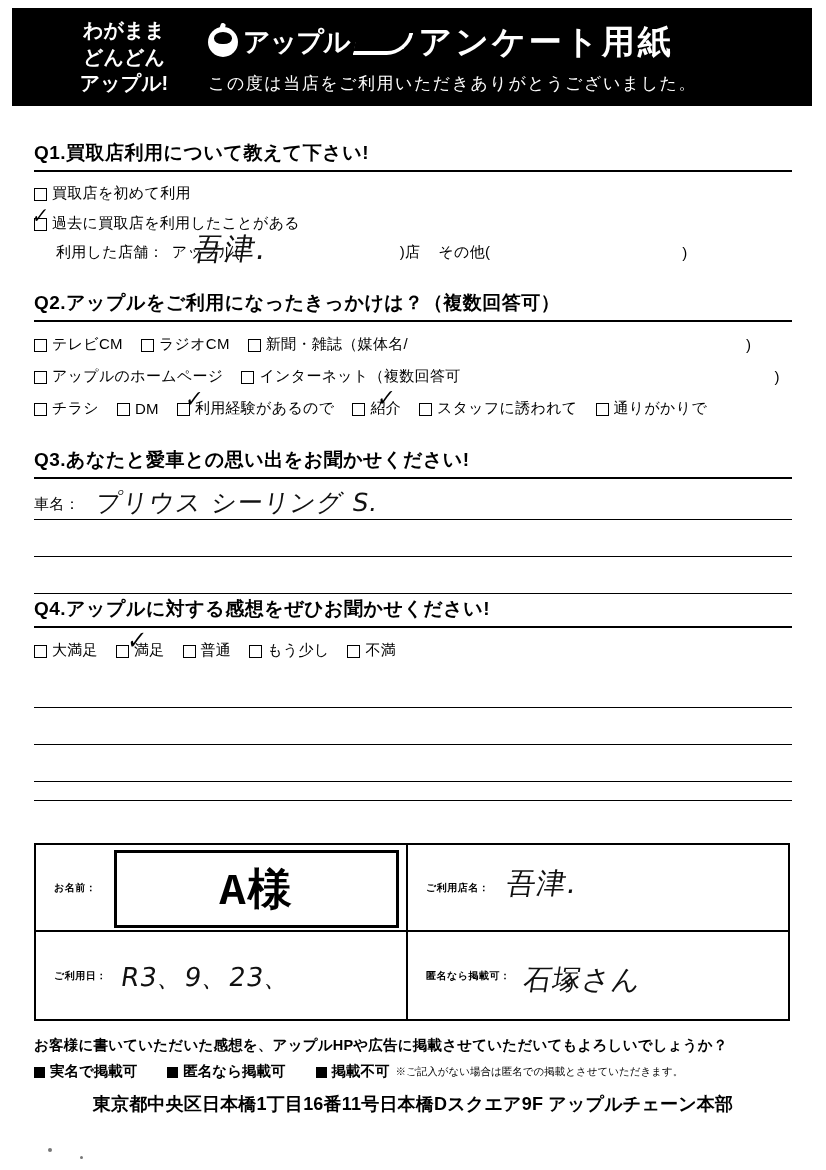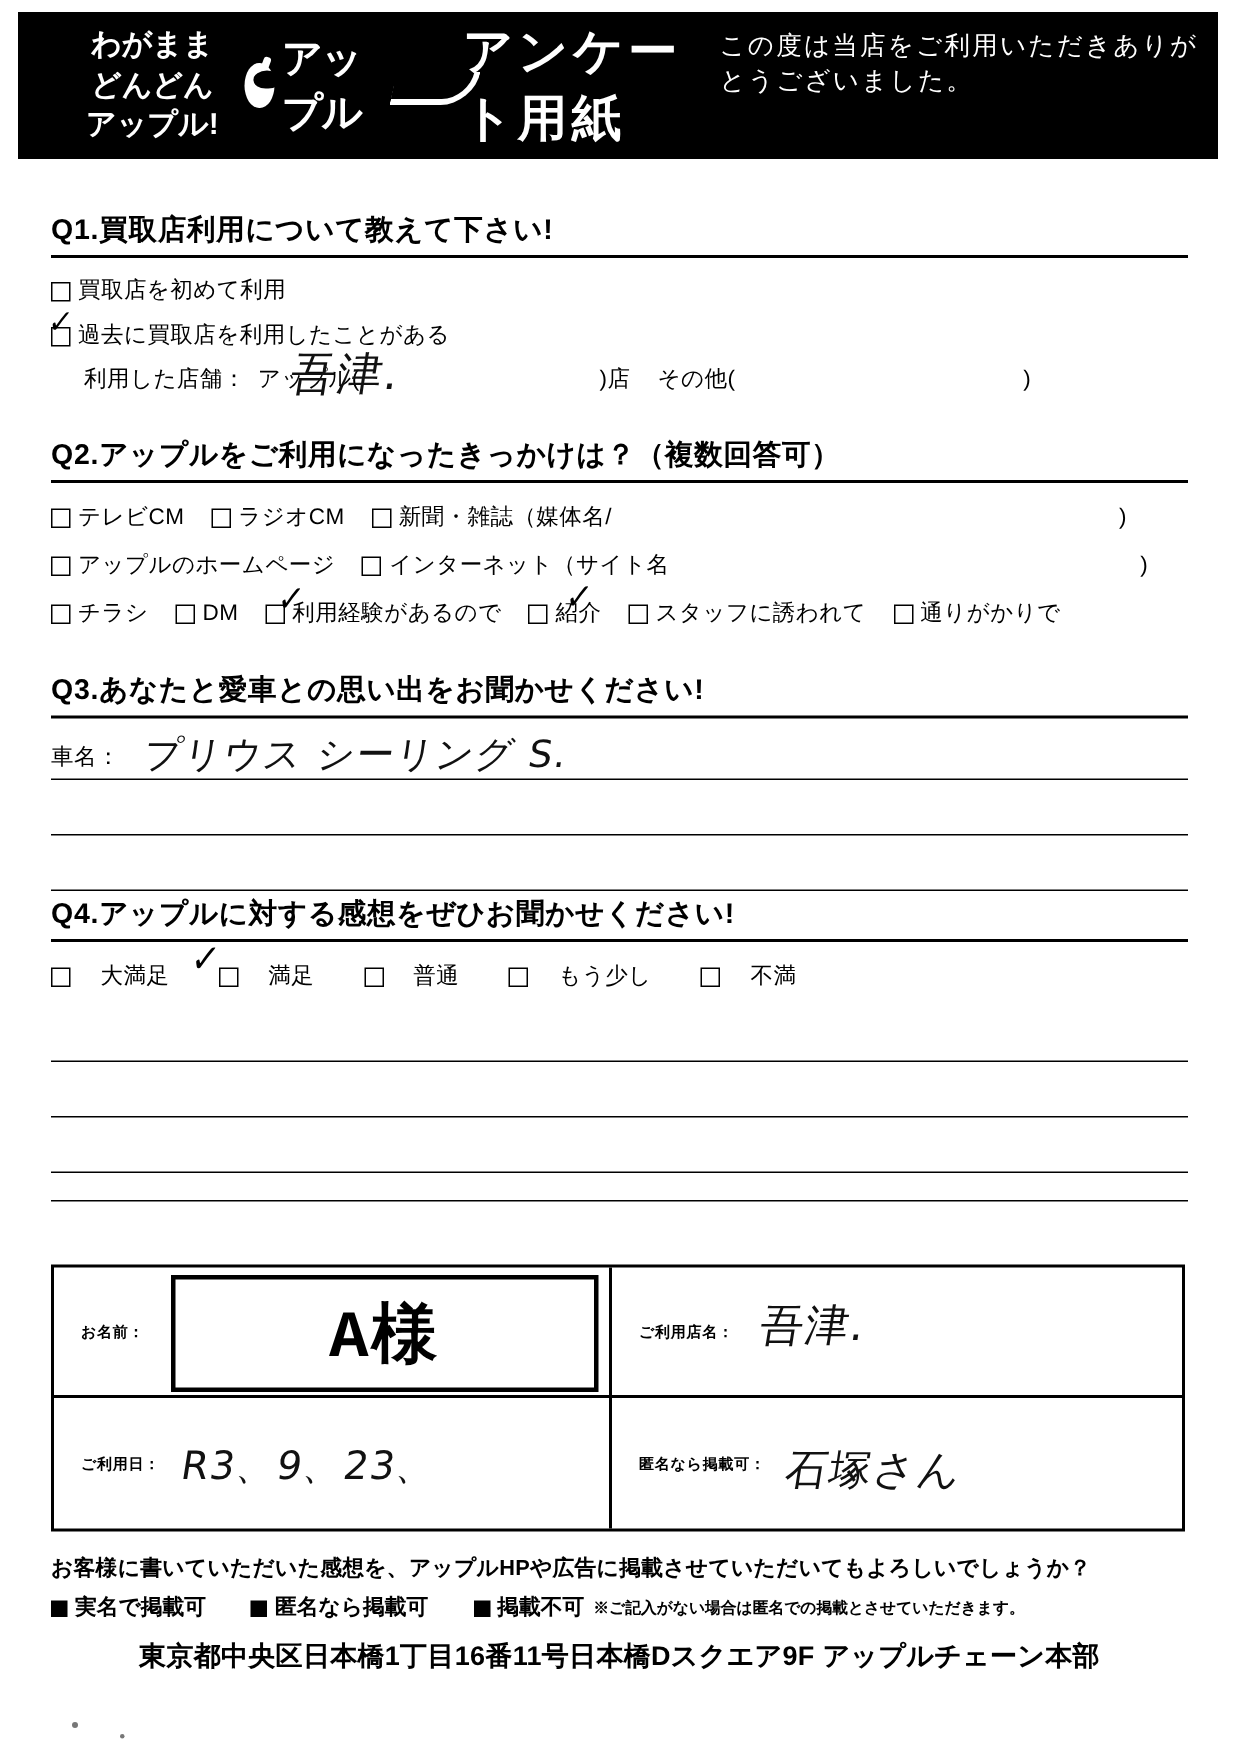--- a/index.html
+++ b/index.html
@@ -41,21 +41,21 @@
     font-size: 20px;
     line-height: 1.32;
     letter-spacing: 0px;
     text-align: center;
     color: #fff;
   }
   .logo-badge div { white-space: nowrap; }
   .header-center {
     margin-left: 14px;
     display: flex;
-    flex-direction: row;
+    flex-direction: column;
     justify-content: center;
   }
   .header-top-row {
     display: flex;
     align-items: center;
     gap: 12px;
   }
   .apple-mark {
     display: flex;
     align-items: center;
@@ -248,21 +248,21 @@
     display: inline-block;
     width: 11px; height: 11px;
     background: #000;
     margin-right: 5px;
     position: relative;
     top: 1px;
     flex: none;
   }
   .footer-fine {
     font-size: 10.5px;
-    font-weight: bold;
+    font-weight: normal;
     letter-spacing: 0;
     margin-left: 6px;
   }
   .footer-addr {
     position: absolute;
     left: 0;
     top: 1092px;
     width: 826px;
     text-align: center;
     font-size: 18px;
@@ -336,21 +336,21 @@
       <span class="cb"></span>
       <span>新聞・雑誌（媒体名/</span>
       <span style="display:inline-block; width:338px;"></span>
       <span>)</span>
     </div>
 
     <div class="opt-row" style="margin-top:13px;">
       <span class="cb"></span>
       <span class="lbl">アップルのホームページ</span>
       <span class="cb"></span>
-      <span>インターネット（サイト名</span>
+      <span>インターネット（複数回答可</span>
       <span style="display:inline-block; width:314px;"></span>
       <span>)</span>
     </div>
 
     <div class="opt-row" style="margin-top:13px; position:relative;">
       <span class="cb"></span>
       <span class="lbl">チラシ</span>
       <span class="cb"></span>
       <span class="lbl">DM</span>
       <span class="cb"></span>
@@ -372,21 +372,21 @@
   <div class="opt-row" style="position:absolute; left:34px; top:495px;">
     <span>車名：</span>
   </div>
   <span class="hand" style="position:absolute; left:96px; top:486px; font-size:25px;">プリウス シーリング S.</span>
   <div class="rule" style="left:34px; top:519px; width:758px;"></div>
   <div class="rule" style="left:34px; top:556px; width:758px;"></div>
   <div class="rule" style="left:34px; top:593px; width:758px;"></div>
 
   <div class="q-block" style="top:596px;">
     <div class="q-title">Q4.アップルに対する感想をぜひお聞かせください!</div>
-    <div class="opt-row" style="margin-top:13px; position:relative;gap:15px;">
+    <div class="opt-row" style="margin-top:13px; position:relative;">
       <span class="cb"></span>
       <span class="lbl">大満足</span>
       <span class="cb"></span>
       <span class="lbl">満足</span>
       <span class="cb"></span>
       <span class="lbl">普通</span>
       <span class="cb"></span>
       <span class="lbl">もう少し</span>
       <span class="cb"></span>
       <span class="lbl">不満</span>

